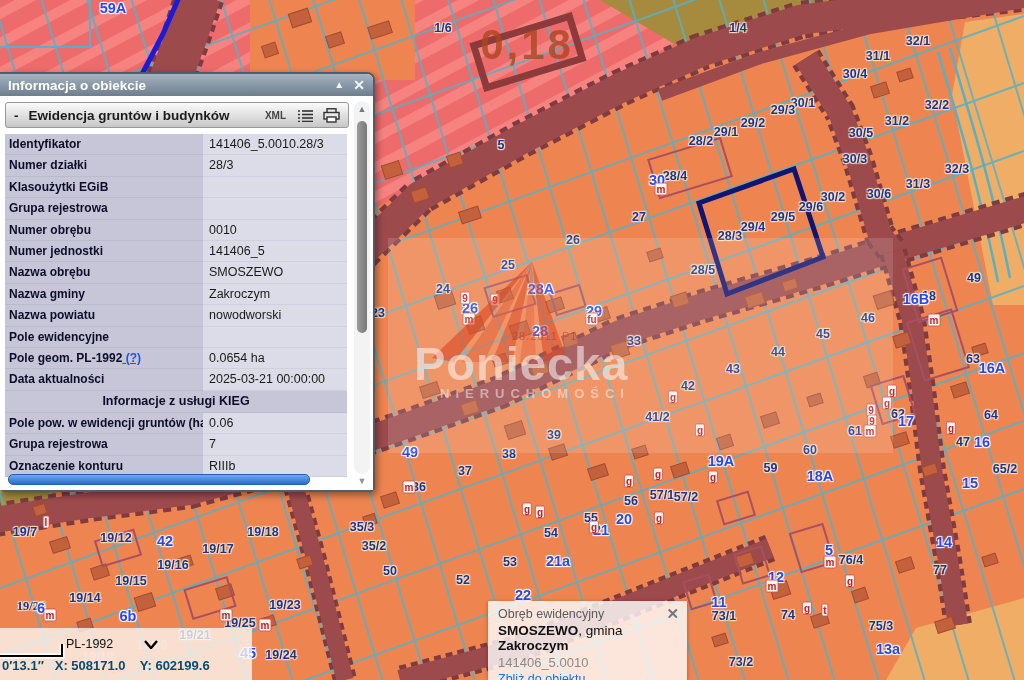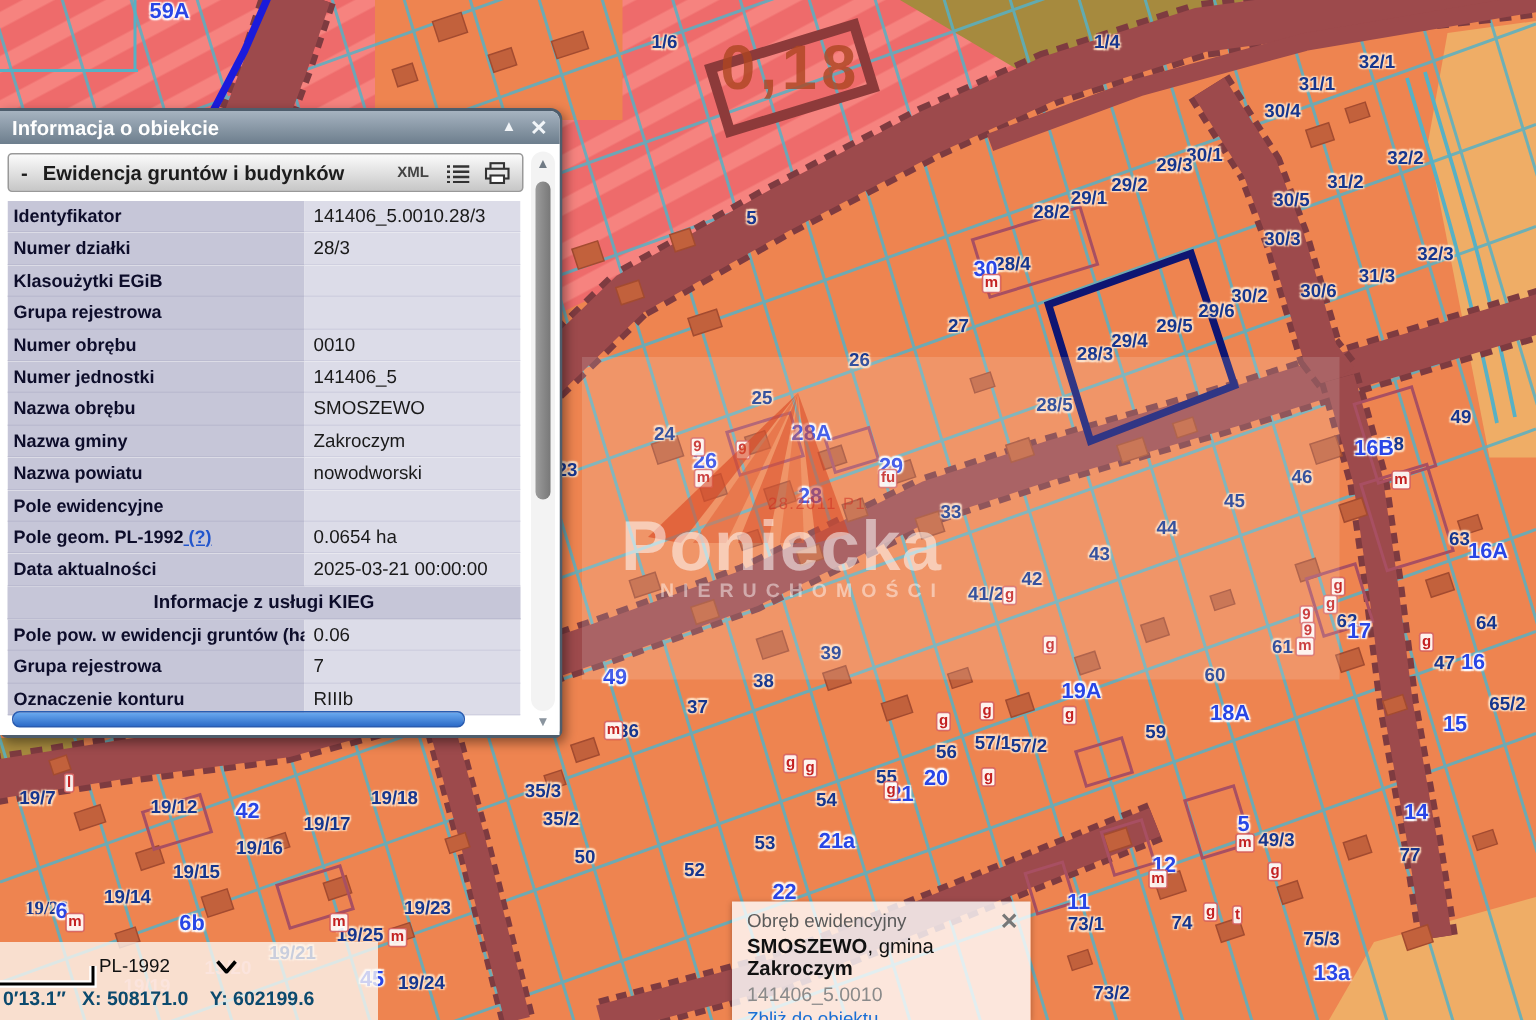--- a/index.html
+++ b/index.html
@@ -289,28 +289,28 @@
       <span class="ml p" style="left: 378px; top: 313px;">23</span>
       <span class="ml p" style="left: 634px; top: 341px;">33</span>
       <span class="ml p" style="left: 868px; top: 318px;">46</span>
       <span class="ml p" style="left: 929px; top: 296px;">18</span>
       <span class="ml p" style="left: 973px; top: 359px;">63</span>
       <span class="ml p" style="left: 898px; top: 414px;">62</span>
       <span class="ml p" style="left: 939px; top: 442px; margin-left: 24px;">47</span>
       <span class="ml p" style="left: 991px; top: 415px;">64</span>
       <span class="ml p" style="left: 1013px; top: 442px; margin-left: 44px;">65/1</span>
       <span class="ml p" style="left: 1005px; top: 469px;">65/2</span>
-      <span class="ml p" style="left: 642px; top: 396px; padding-left: 31px;">41/2</span>
+      <span class="ml p" style="left: 642px; top: 417px; padding-left: 31px;">41/2</span>
       <span class="ml p" style="left: 688px; top: 386px;">42</span>
       <span class="ml p" style="left: 733px; top: 369px;">43</span>
       <span class="ml p" style="left: 778px; top: 352px;">44</span>
       <span class="ml p" style="left: 823px; top: 334px;">45</span>
       <span class="ml p" style="left: 810px; top: 450px;">60</span>
       <span class="ml p" style="left: 855px; top: 431px;">61</span>
-      <span class="ml p" style="left: 764px; top: 488px; padding-left: 13px;">59</span>
+      <span class="ml p" style="left: 764px; top: 468px; padding-left: 13px;">59</span>
       <span class="ml p" style="left: 554px; top: 435px;">39</span>
       <span class="ml p" style="left: 509px; top: 454px;">38</span>
       <span class="ml p" style="left: 465px; top: 471px;">37</span>
       <span class="ml p" style="left: 419px; top: 487px;">36</span>
       <span class="ml p" style="left: 362px; top: 527px;">35/3</span>
       <span class="ml p" style="left: 374px; top: 546px;">35/2</span>
       <span class="ml p" style="left: 390px; top: 571px;">50</span>
       <span class="ml p" style="left: 463px; top: 580px;">52</span>
       <span class="ml p" style="left: 510px; top: 562px;">53</span>
       <span class="ml p" style="left: 551px; top: 533px;">54</span>
@@ -323,21 +323,21 @@
       <span class="ml p" style="left: 173px; top: 565px;">19/16</span>
       <span class="ml p" style="left: 218px; top: 549px;">19/17</span>
       <span class="ml p" style="left: 263px; top: 532px;">19/18</span>
       <span class="ml p" style="left: 131px; top: 581px;">19/15</span>
       <span class="ml p" style="left: 85px; top: 598px;">19/14</span>
       <span class="ml p" style="left: 31px; top: 606px; font-family: Liberation Serif, serif;">19/26</span>
       <span class="ml p" style="left: 195px; top: 635px;">19/21</span>
       <span class="ml p" style="left: 240px; top: 623px;">19/25</span>
       <span class="ml p" style="left: 285px; top: 605px;">19/23</span>
       <span class="ml p" style="left: 281px; top: 655px;">19/24</span>
-      <span class="ml p" style="left: 851px; top: 560px;">49/3</span>
+      <span class="ml p" style="left: 851px; top: 560px;">76/4</span>
       <span class="ml p" style="left: 940px; top: 570px;">77</span>
       <span class="ml p" style="left: 724px; top: 616px;">73/1</span>
       <span class="ml p" style="left: 788px; top: 615px;">74</span>
       <span class="ml p" style="left: 881px; top: 626px;">75/3</span>
       <span class="ml p" style="left: 741px; top: 662px;">73/2</span>
       <span class="ml a" style="left: 113px; top: 8px;">59A</span>
       <span class="ml a" style="left: 657px; top: 180px;">30</span>
       <span class="ml a" style="left: 541px; top: 289px;">28A</span>
       <span class="ml a" style="left: 540px; top: 331px;">28</span>
       <span class="ml a" style="left: 594px; top: 311px;">29</span>

